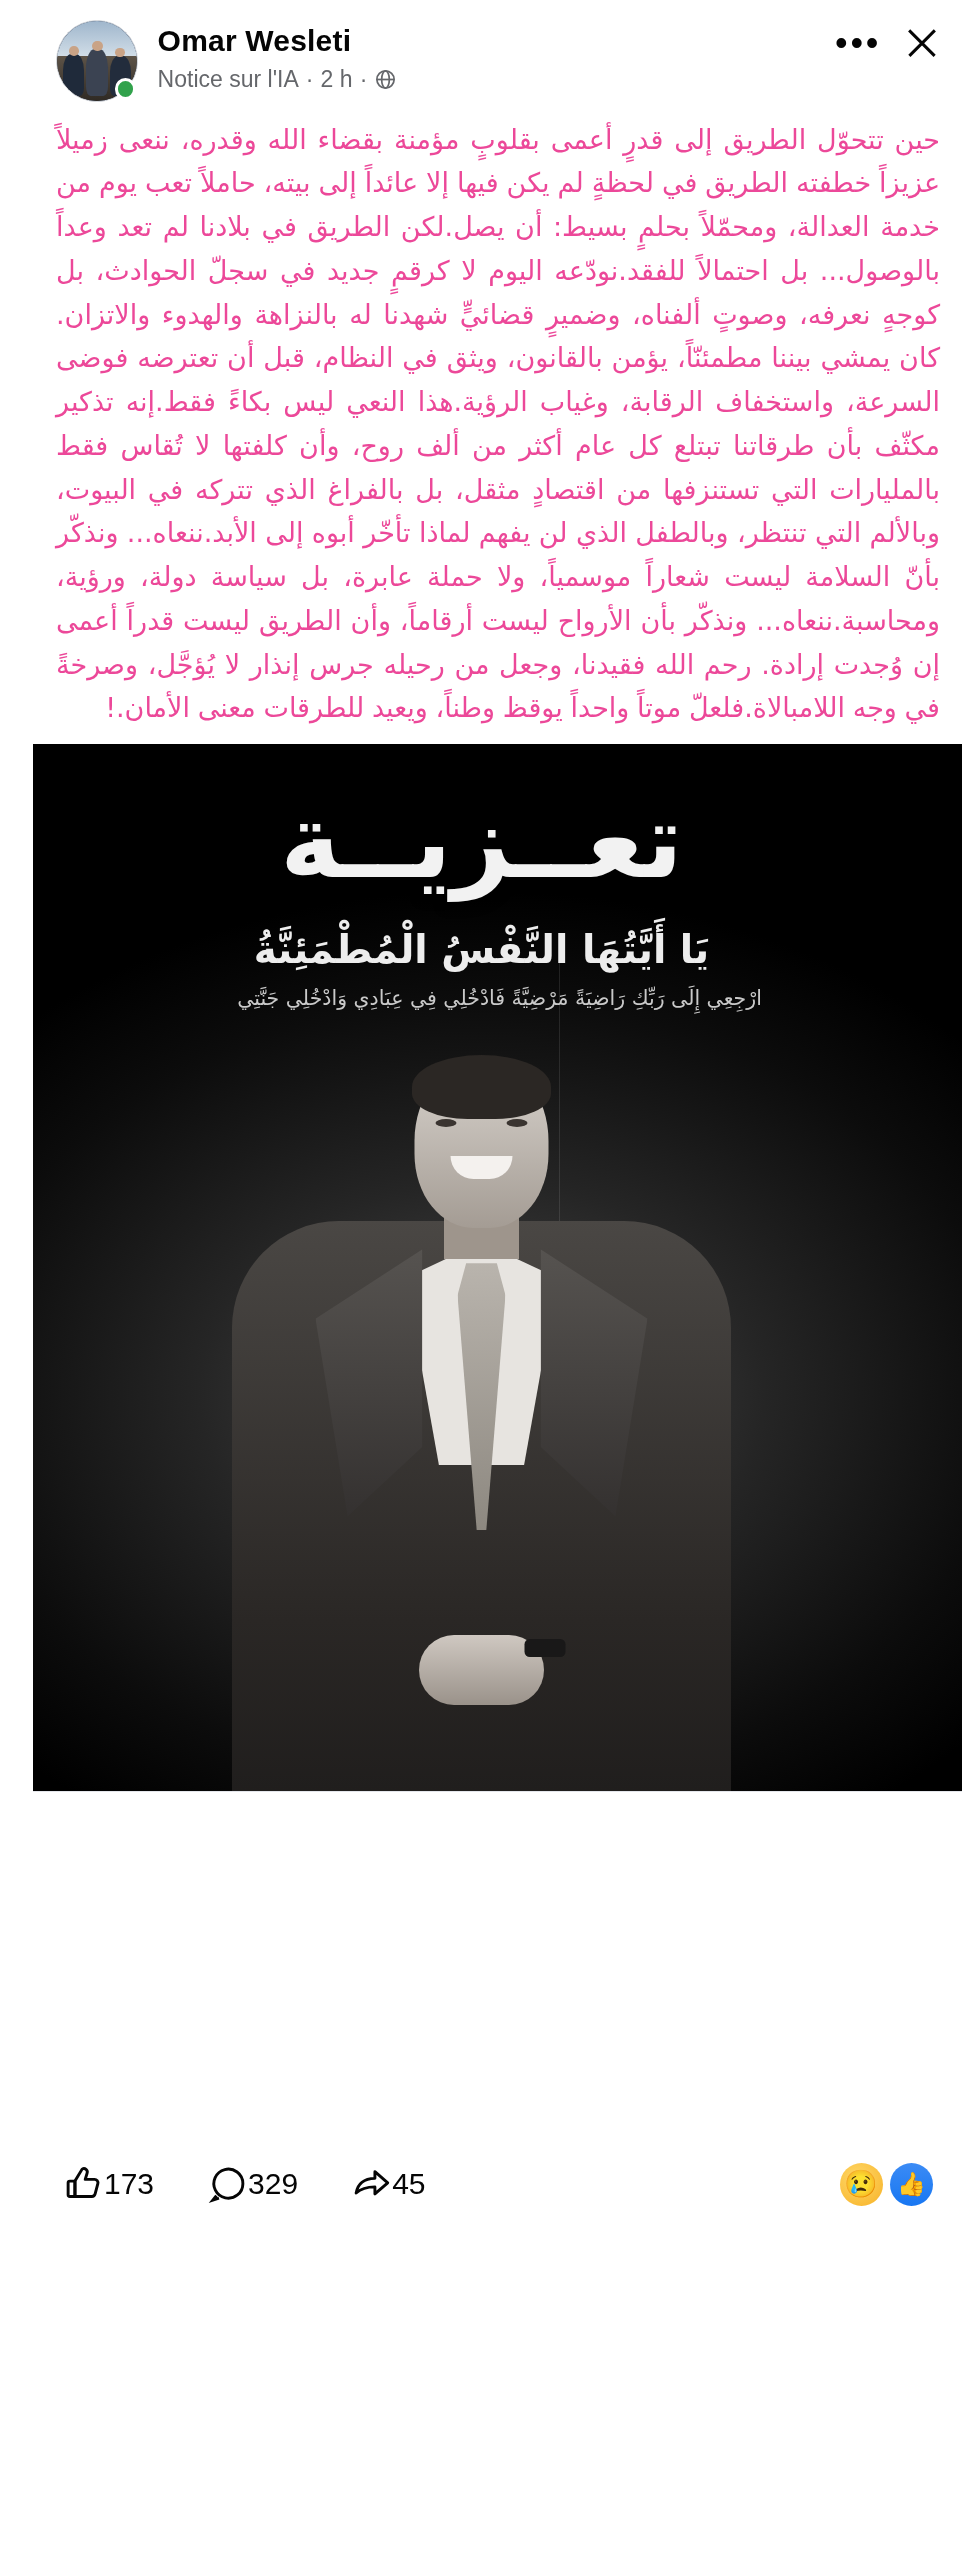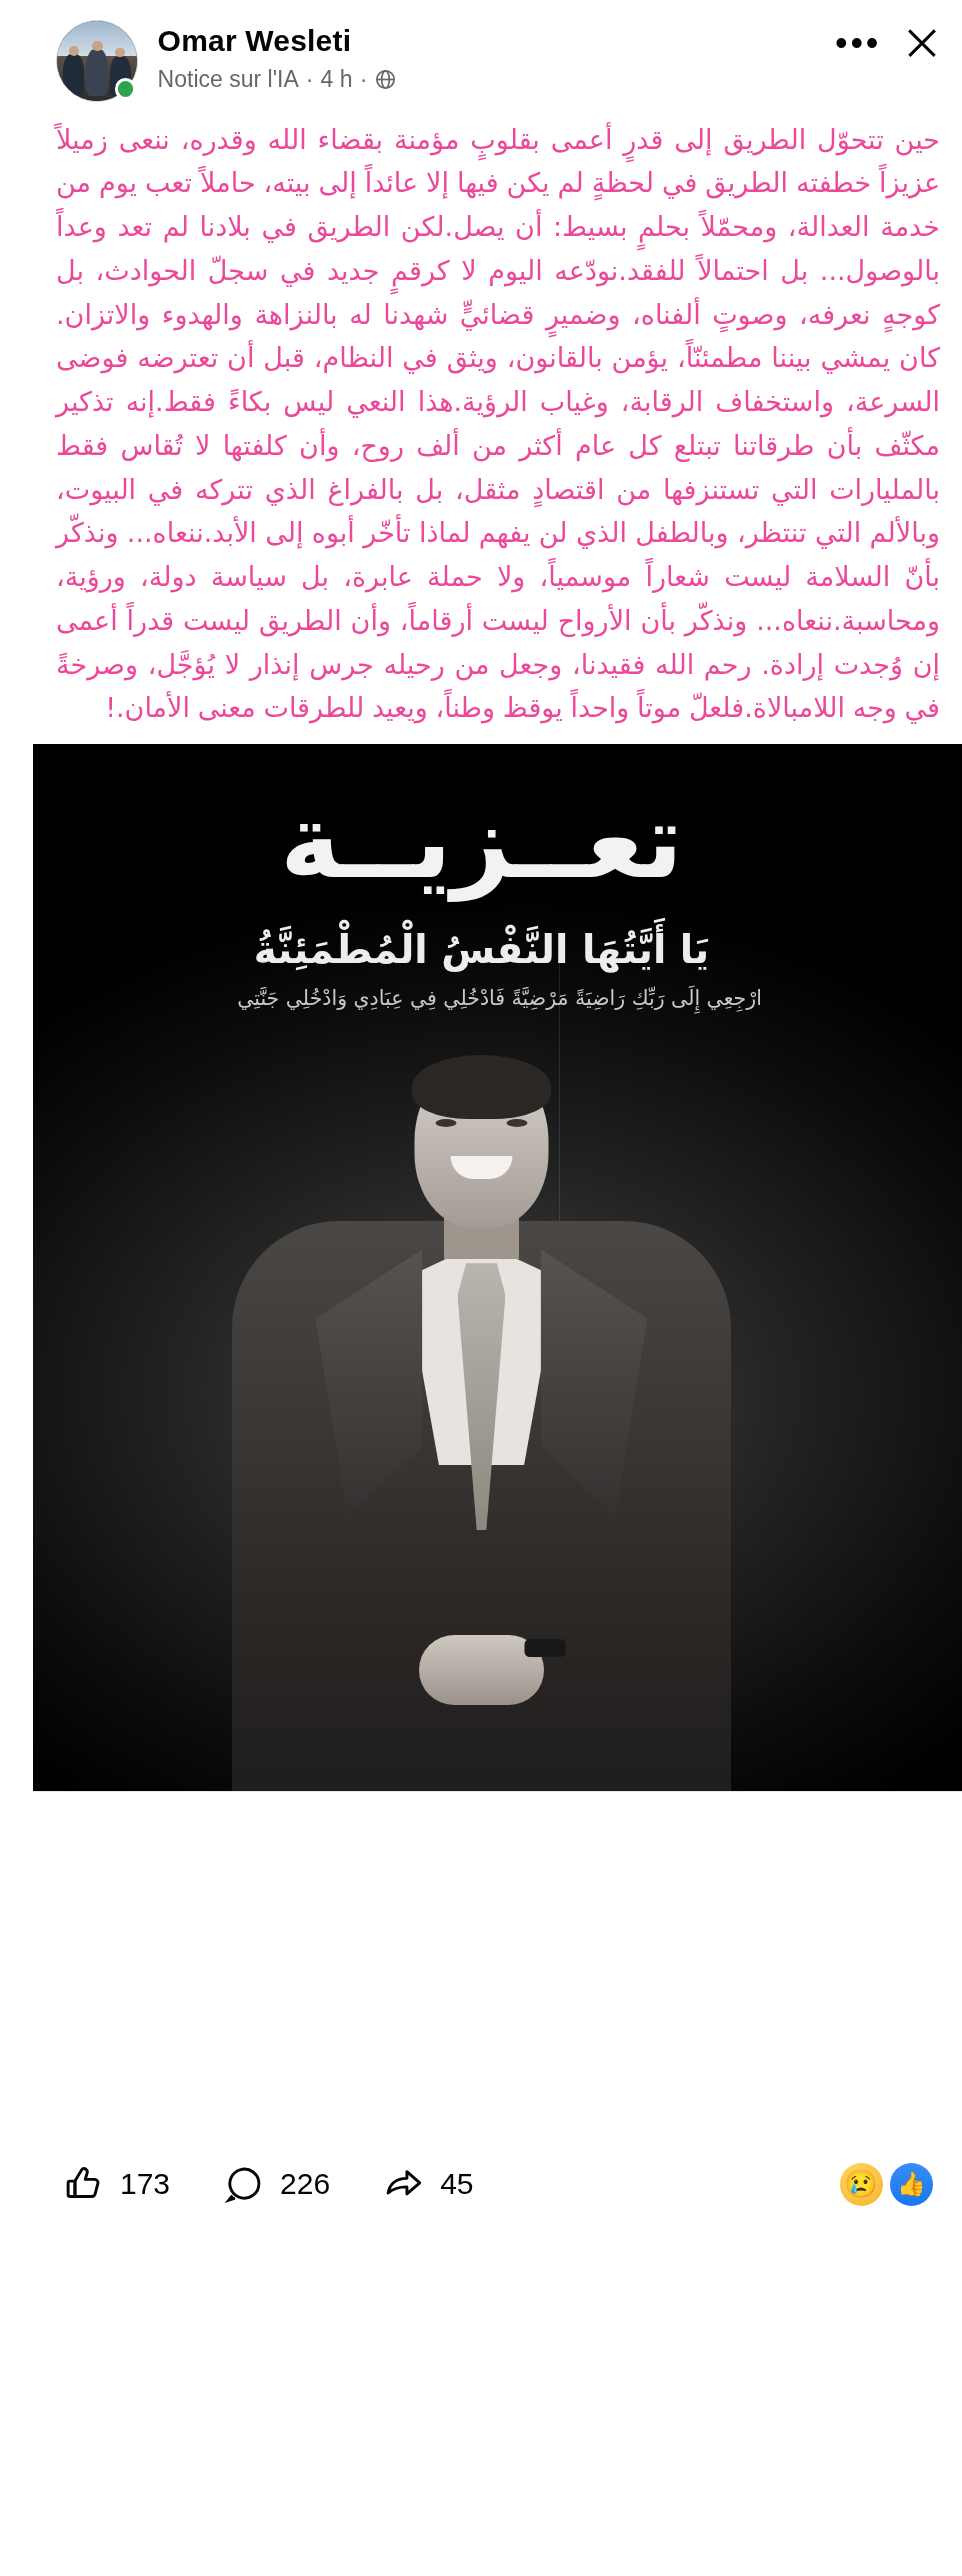--- a/index.html
+++ b/index.html
@@ -260,21 +260,21 @@
     flex: 1 1 auto;
     display: flex;
     align-items: center;
     justify-content: space-between;
     padding: 0 30px;
     border-top: 0.9px solid #e4e6eb;
     direction: ltr;
   }
   .actions-left { display: flex; align-items: center; gap: 53px; }
   .action {
-    display: flex; align-items: center; gap: 16px;
+    display: flex; align-items: center; 
     cursor: pointer;
   }
   .action-count {
     font-size: 30px;
     color: #050505;
   }
   .act-icon { width: 41px; height: 41px; display: block; }
   .reactions { display: flex; align-items: center; gap: 7.1px; }
   .reac {
     width: 43px; height: 43px; border-radius: 50%;
@@ -303,21 +303,21 @@
           <div class="a-h3"></div>
       </div>
       <div class="online-dot"></div>
     </div>
 
     <div class="header-text">
       <div class="author-name">Omar Wesleti</div>
       <div class="meta-row">
         <span>Notice sur l'IA</span>
         <span class="meta-sep">·</span>
-        <span>4 h</span>
+        <span>2 h</span>
         <span class="meta-sep">·</span>
         <span class="globe-icon">
           <svg width="23" height="23" viewBox="0 0 24 24" fill="none" stroke="#65676b" stroke-width="1.8">
             <circle cx="12" cy="12" r="9"></circle>
             <ellipse cx="12" cy="12" rx="4" ry="9"></ellipse>
             <line x1="3" y1="12" x2="21" y2="12"></line>
           </svg>
         </span>
       </div>
     </div>
@@ -367,21 +367,21 @@
         <span class="action-count">173</span>
       </div>
 
       <div class="action">
         <span class="act-icon">
           <svg class="act-icon" viewBox="0 0 24 24" fill="none" stroke="#050505" stroke-width="1.7">
             <path d="M21 11.5a8.5 8.5 0 1 1-3.4-6.8A8.4 8.4 0 0 1 21 11.5z"></path>
             <path d="M5.5 18.5L3.4 21.2l3.6-1.2"></path>
           </svg>
         </span>
-        <span class="action-count">226</span>
+        <span class="action-count">329</span>
       </div>
 
       <div class="action">
         <span class="act-icon">
           <svg class="act-icon" viewBox="0 0 24 24" fill="none" stroke="#050505" stroke-width="1.7" stroke-linejoin="round">
             <path d="M3 17c1-6 5.5-8.5 11-8.6V4.5L21.5 11 14 17.5V13.4C9.5 13.4 5.7 14.5 3 17z"></path>
           </svg>
         </span>
         <span class="action-count">45</span>
       </div>

